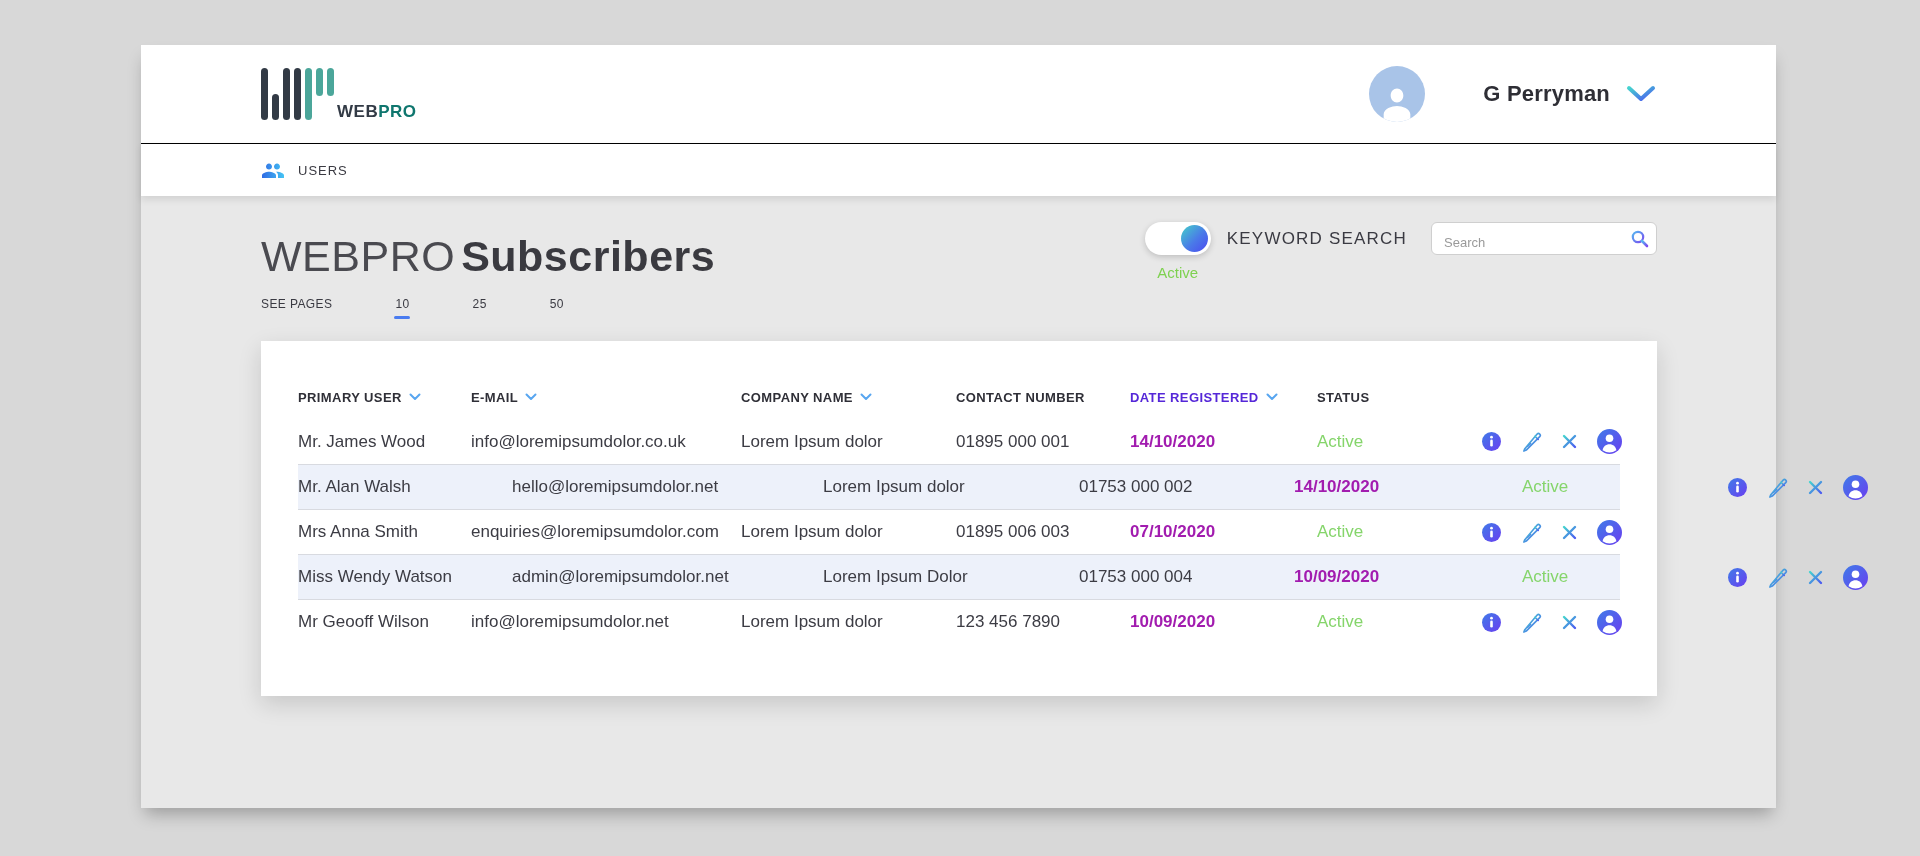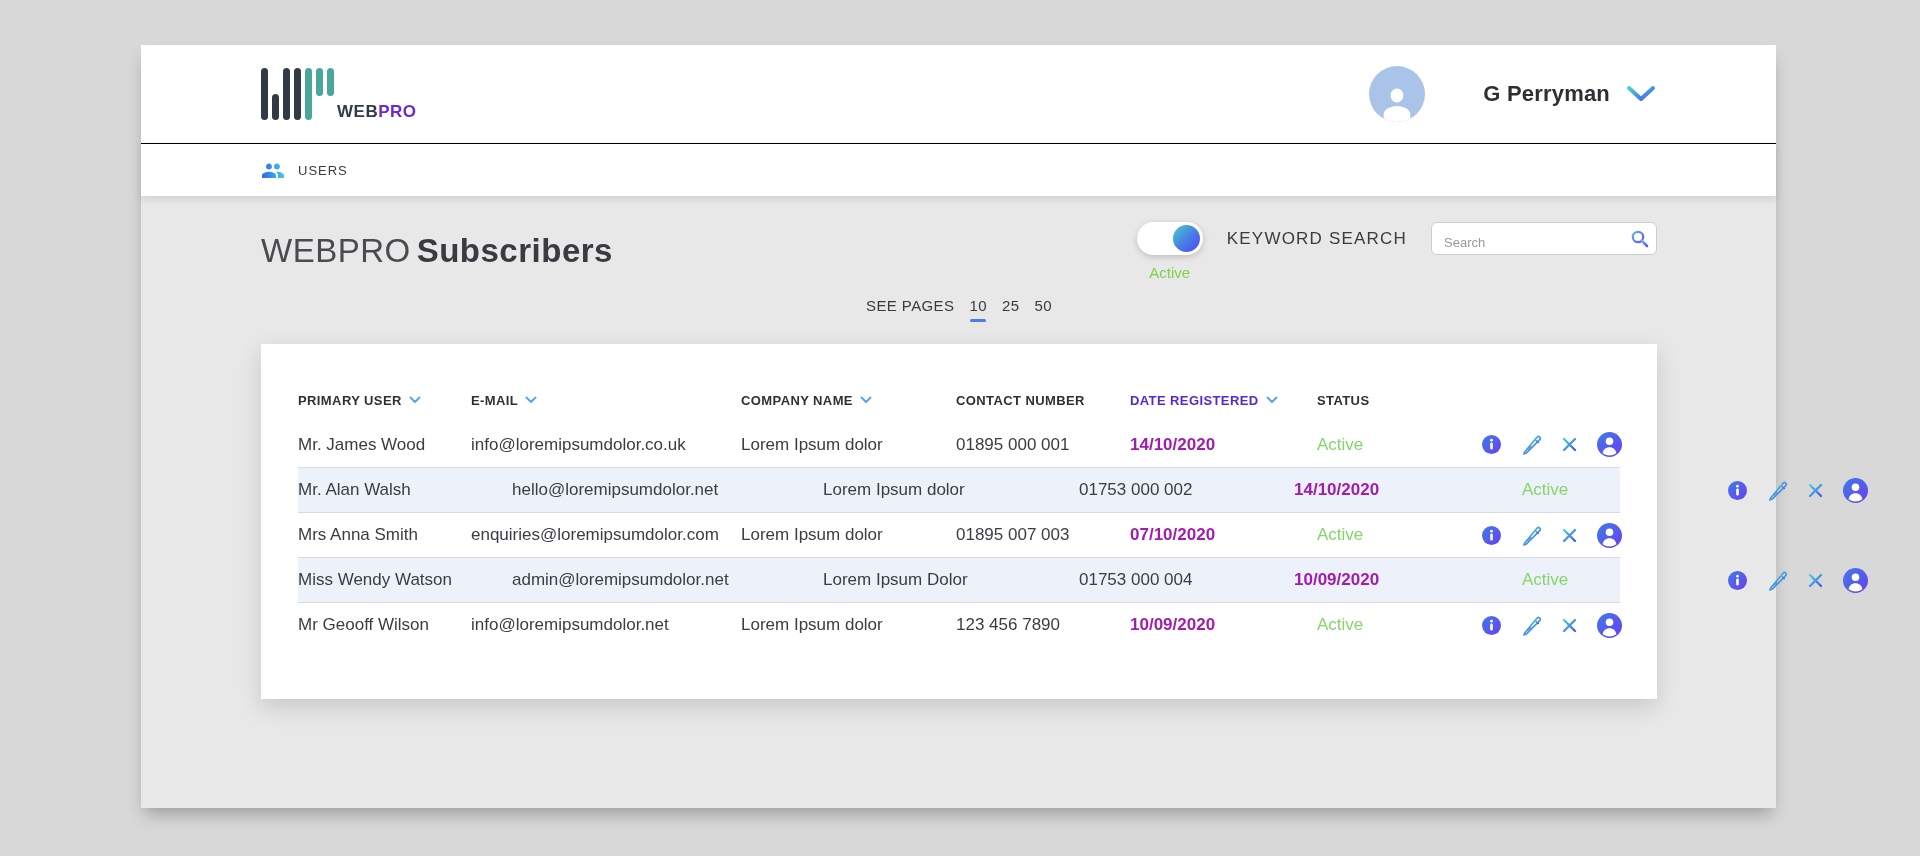--- a/index.html
+++ b/index.html
@@ -17,61 +17,61 @@
   .logo { display:flex; align-items:flex-end; cursor:pointer; }
   .logo-bars { display:flex; align-items:flex-end; gap:4px; height:52px; }
   .logo-bars i { display:block; width:7px; border-radius:3.5px; background:#323a45; }
   .logo-bars i.b1 { height:52px; }
   .logo-bars i.b2 { height:26px; }
   .logo-bars i.b3 { height:52px; }
   .logo-bars i.b4 { height:52px; }
   .logo-bars i.b5 { height:52px; background:#4ba69a; }
   .logo-bars i.b6, .logo-bars i.b7 { height:28px; background:#4ba69a; align-self:flex-start; }
   .logo-text { font-size:17px; font-weight:800; letter-spacing:0.5px; color:#323a45; margin-left:3px; line-height:1; }
-  .logo-text .pro { color:#6d28d9; }
+  .logo-text .pro { color:#0f766e; }
 
   .user-menu { display:flex; align-items:center; cursor:pointer; }
   .avatar { width:56px; height:56px; border-radius:50%; background:#a9c4e8; margin-right:58px;
             display:flex; align-items:flex-end; justify-content:center; overflow:hidden; }
   .user-name { font-size:22px; font-weight:700; color:#2e2e35; letter-spacing:0.2px; }
   .user-chevron { margin-left:16px; display:flex; align-items:center; }
 
   
   .app-nav { flex:none; height:53px; background:#fff; border-top:1px solid #000000;
              display:flex; align-items:center; padding:0 120px; position:relative; z-index:3;
              box-shadow:0 4px 7px rgba(0,0,0,0.09); }
   .nav-item { display:flex; align-items:center; gap:13px; cursor:pointer; }
   .nav-item .nav-label { font-size:13px; letter-spacing:1px; color:#3a3a42; }
 
   
   .main { flex:1; background:#e8e8e8; padding:26px 119px 0 120px; position:relative; z-index:1; }
 
   .title-row { display:flex; justify-content:space-between; align-items:flex-start; }
-  .page-title { font-size:33px; color:#3a3a40; letter-spacing:0.5px; margin-top:10px; }
+  .page-title { font-size:43px; color:#3a3a40; letter-spacing:0.5px; margin-top:10px; }
   .page-title .light { font-weight:300; color:#4a4a50; }
   .page-title .bold { font-weight:700; margin-left:6px; }
 
   .controls { display:flex; align-items:flex-start; }
   .toggle-group { display:flex; flex-direction:column; align-items:center; }
   .toggle { width:66px; height:33px; border-radius:17px; background:#fff; position:relative;
             box-shadow:0 2px 6px rgba(0,0,0,0.18); cursor:pointer; }
   .toggle .knob { position:absolute; top:3px; right:3px; width:27px; height:27px; border-radius:50%;
                   background:linear-gradient(135deg,#43d1c9 0%,#4a7ae8 55%,#4b4af0 100%); }
   .toggle-label { margin-top:9px; font-size:15px; color:#7ed150; }
   .keyword-label { font-size:17px; font-weight:500; letter-spacing:1.2px; color:#3a3a42;
-                   line-height:33px; margin-left:24px;text-align:right; }
+                   line-height:33px; margin-left:16px;text-align:right; }
   .search-box { position:relative; margin-left:24px; }
   .search-box input { width:226px; height:33px; border:1px solid #cfcfcf; border-radius:6px;
                       background:#fff; padding:8px 34px 0 12px; font-size:13px; color:#555;
                       font-family:"Liberation Sans", sans-serif; outline:none; }
   .search-box input::placeholder { color:#9a9a9a; }
   .search-icon { position:absolute; right:8px; top:7px; cursor:pointer; }
 
-  .see-pages { display:flex; justify-content:center; align-items:baseline; margin-top:16px;
-               font-size:15px; color:#3a3a42; letter-spacing:0.4px; }
+  .see-pages { display:flex; justify-content:flex-start; align-items:baseline; margin-top:16px;
+               font-size:12px; color:#3a3a42; letter-spacing:0.4px;gap:48px; }
   .page-size { margin-left:15px; cursor:pointer; position:relative; }
   .page-size.selected::after { content:""; position:absolute; left:50%; transform:translateX(-50%);
                bottom:-8px; width:16px; height:3.5px; border-radius:2px; background:#4a7cf0; }
 
   
   .card { margin-top:30px; width:1396px; background:#fff; padding:34px 37px 52px;
           box-shadow:0 8px 22px rgba(0,0,0,0.14); }
   .thead, .trow { display:grid; grid-template-columns:173px 270px 215px 174px 187px 161px 142px;
                   align-items:center; }
   .thead { height:44px; }
@@ -295,21 +295,21 @@
           <path d="M5.6 21.2 c0.6-3.7 3.3-6 6.9-6 s6.3 2.3 6.9 6 a12.5 12.5 0 0 1 -13.8 0 z" fill="#fff"></path>
         </svg>
       </span>
     </div>
   </div>
 
   <div class="trow">
     <div class="cell">Mrs Anna Smith</div>
     <div class="cell">enquiries@loremipsumdolor.com</div>
     <div class="cell">Lorem Ipsum dolor</div>
-    <div class="cell">01895 007 003</div>
+    <div class="cell">01895 006 003</div>
     <div class="cell cell-date">07/10/2020</div>
     <div class="cell cell-status">Active</div>
     <div class="actions">
       <span class="action-btn">
         <svg width="19" height="19" viewBox="0 0 19 19">
           <circle cx="9.5" cy="9.5" r="9.5" fill="url(#gradBlue)"></circle>
           <circle cx="9.5" cy="5.2" r="1.4" fill="#fff"></circle>
           <rect x="8.2" y="7.6" width="2.6" height="7" rx="1.3" fill="#fff"></rect>
         </svg>
       </span>

